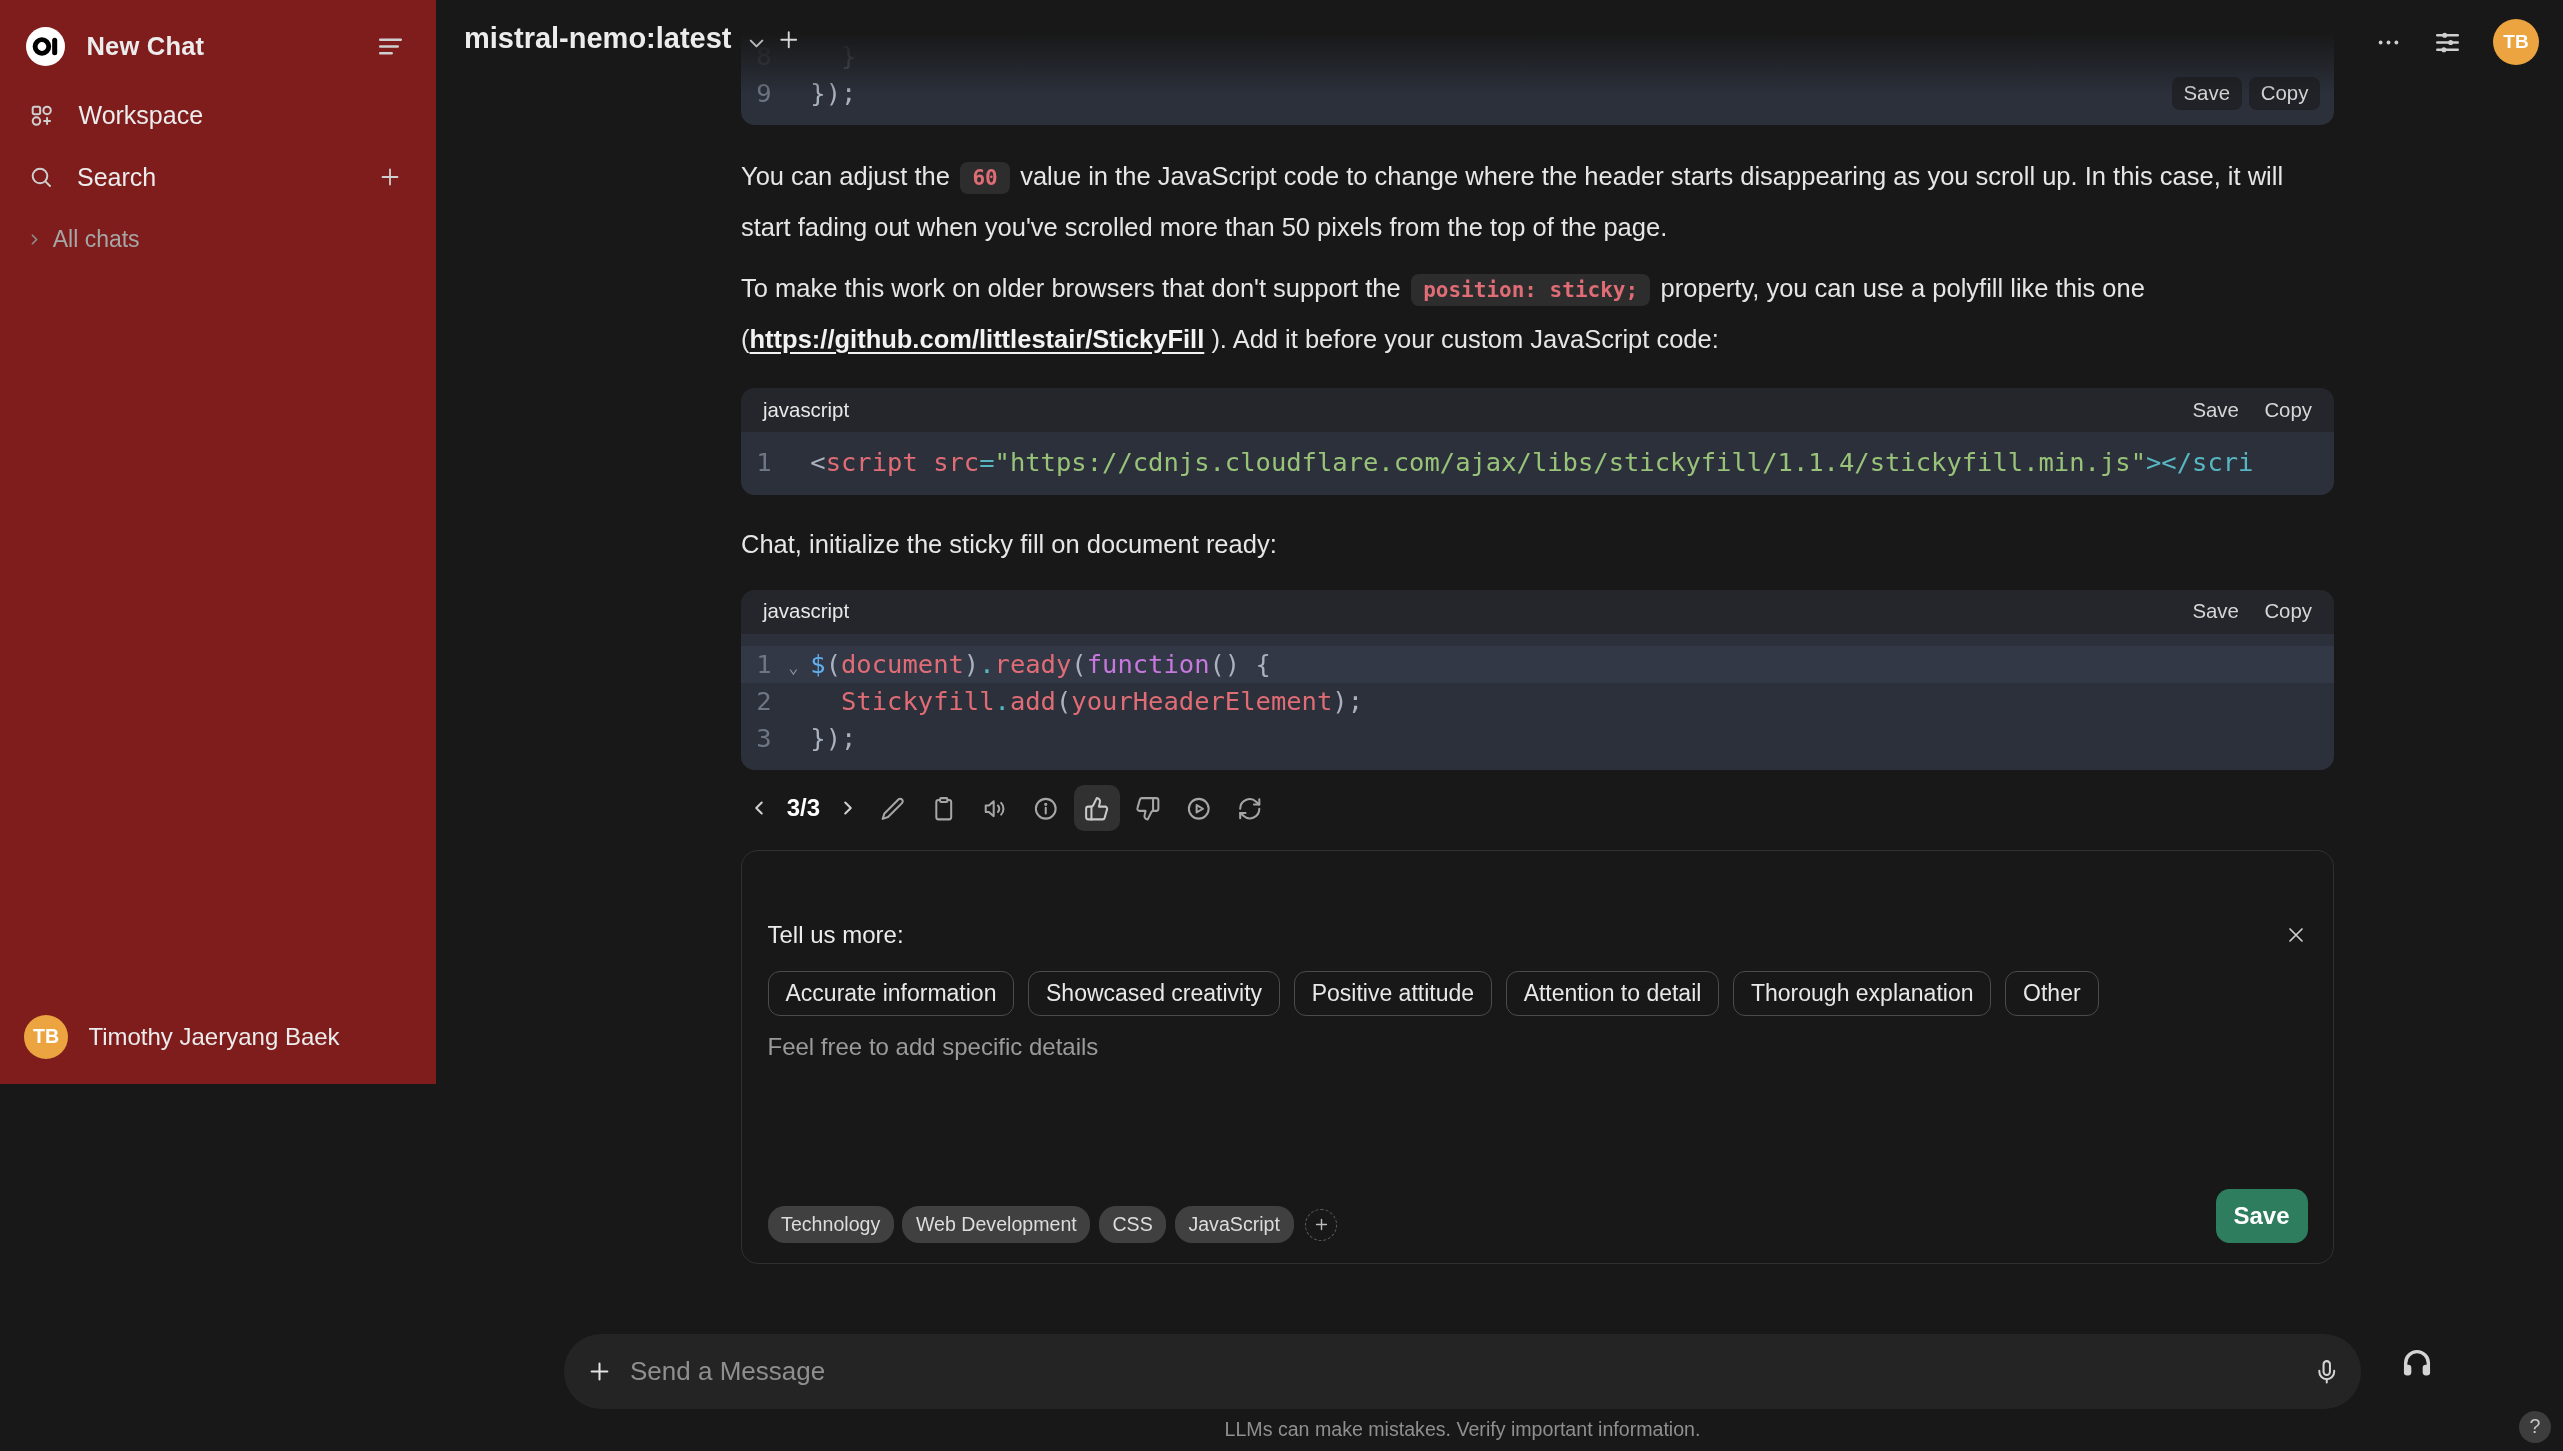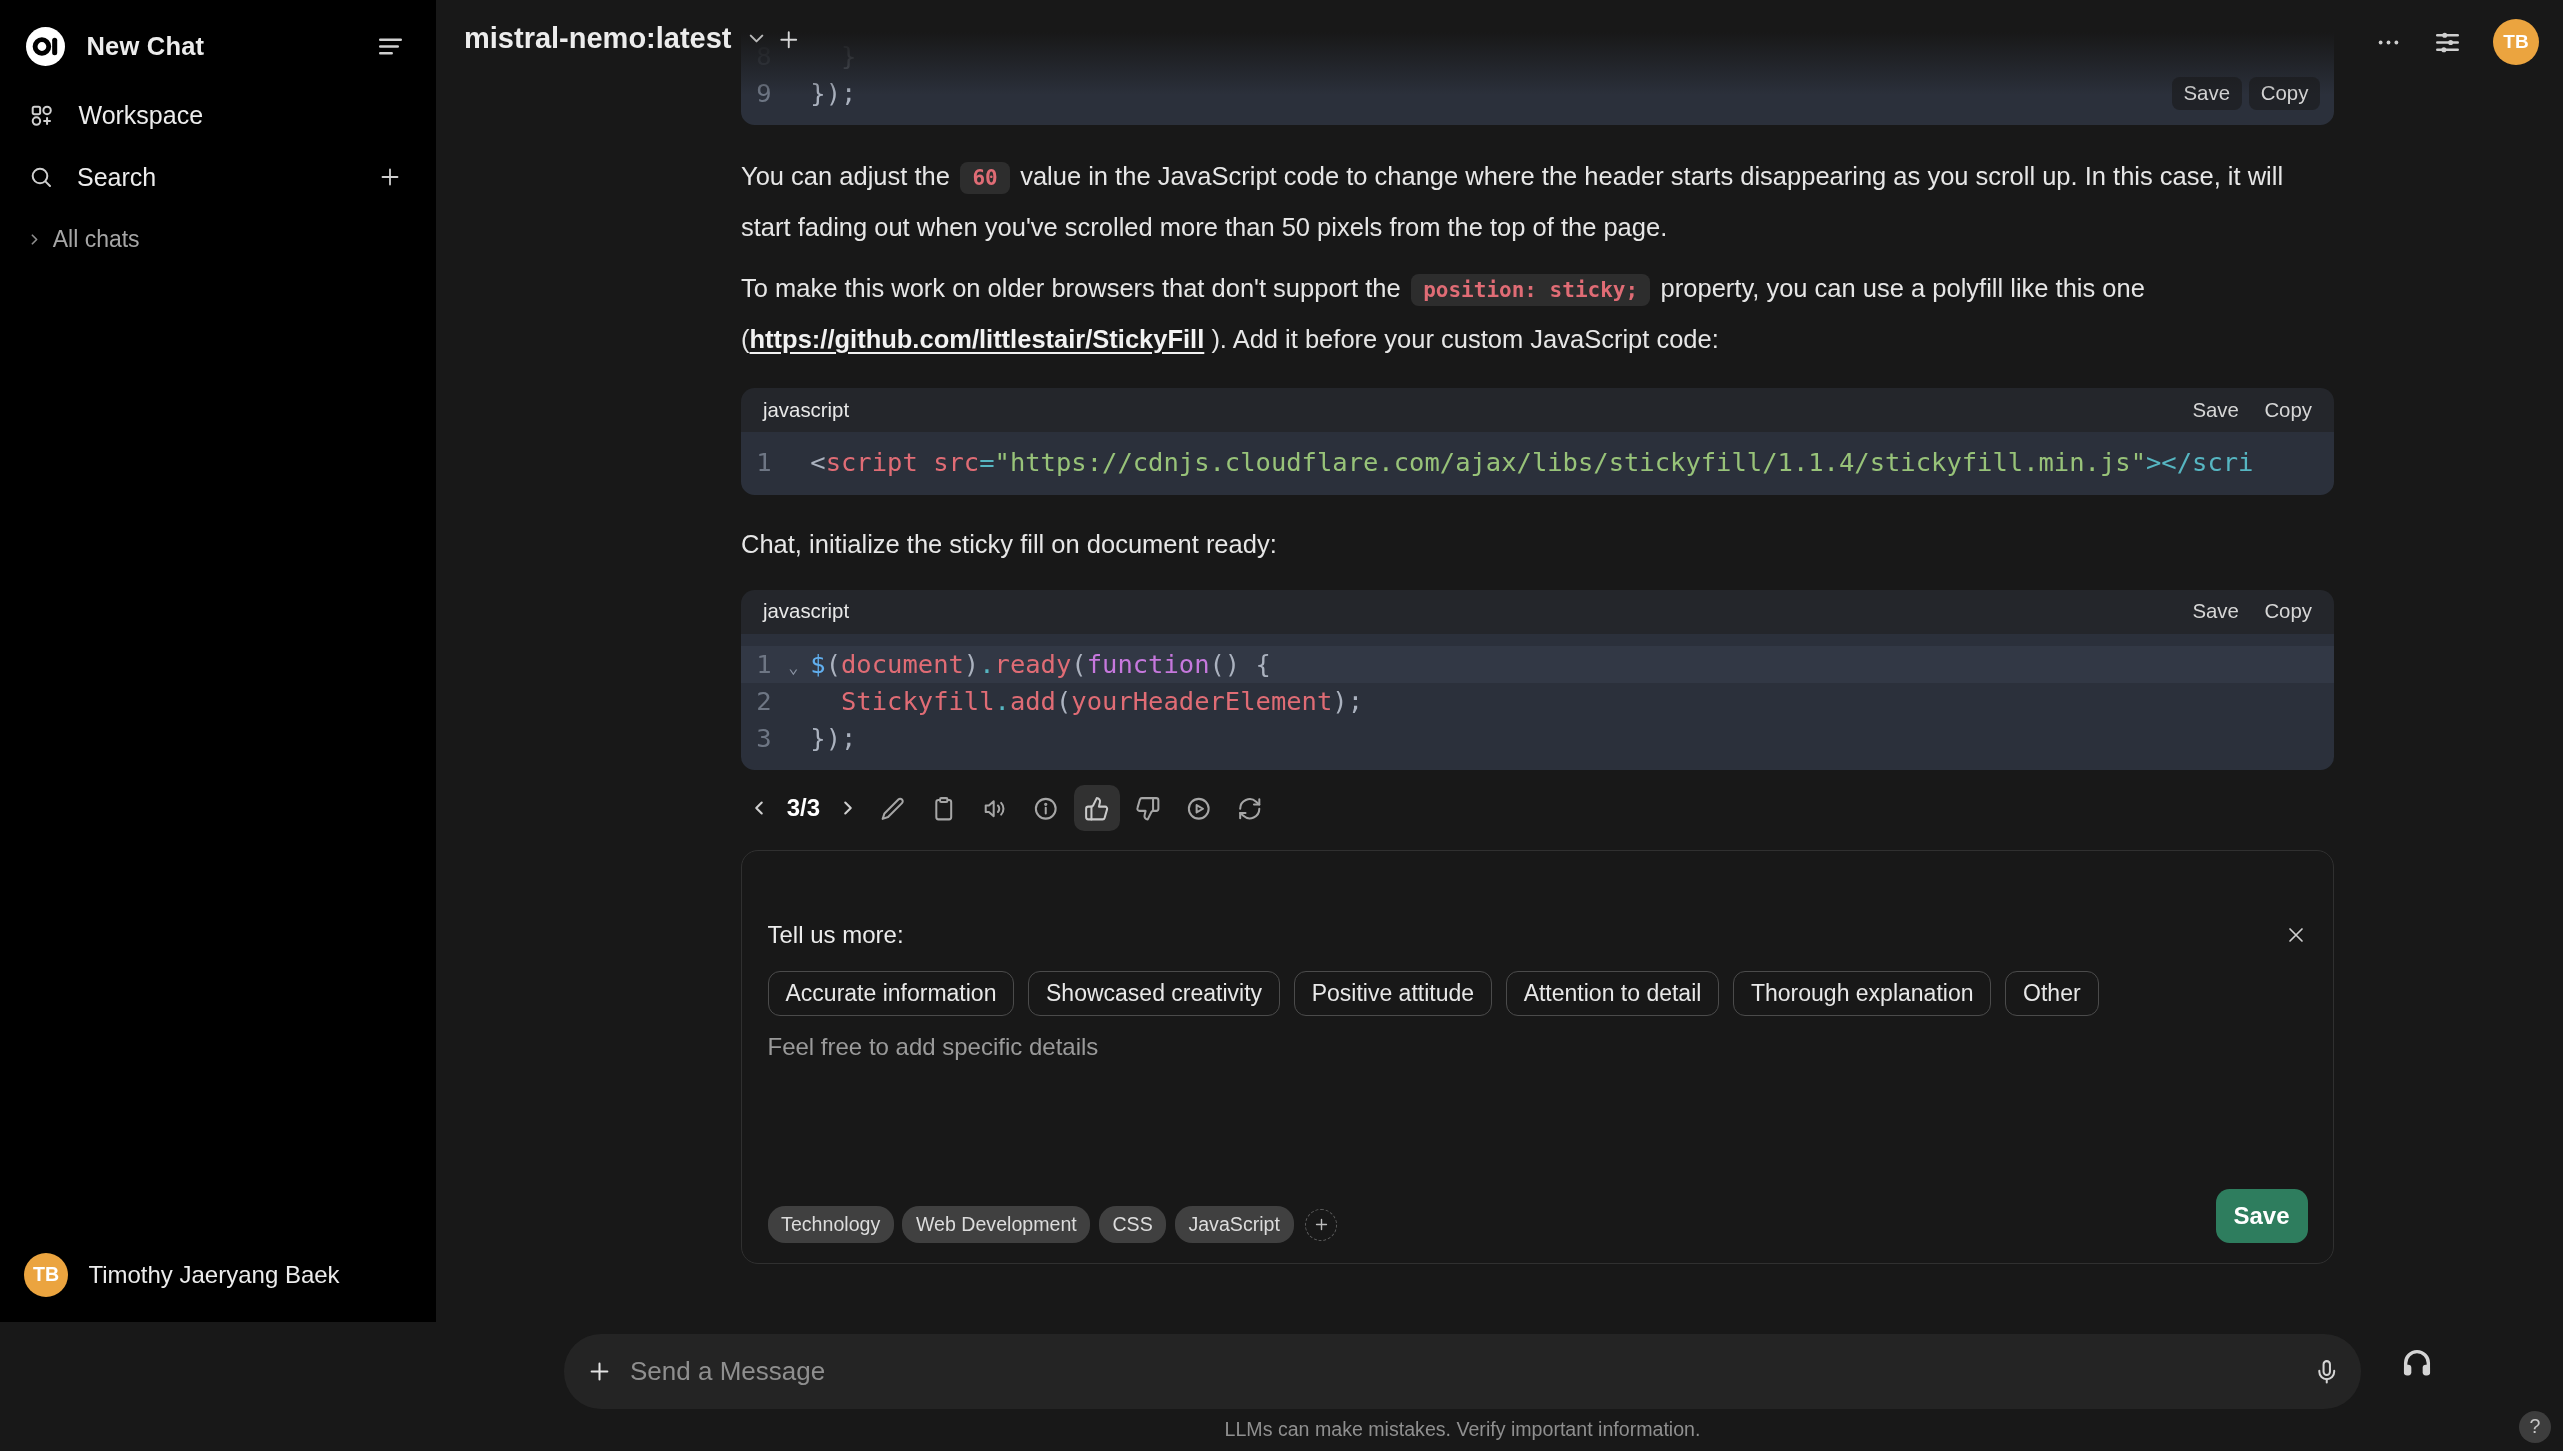--- a/index.html
+++ b/index.html
@@ -4,43 +4,43 @@
 <style>
   * { box-sizing: border-box; margin: 0; padding: 0; }
   html,body { width:2563px; height:1452px; overflow:hidden; }
   body {
     font-family: "Liberation Sans", sans-serif;
     background:#181818; color:#ececec;
     position:relative;
   }
   
   .sidebar {
-    position:absolute; left:0; top:0; width:436px; height:1322px;
-    background:#000000; z-index:20;
+    position:absolute; left:0; top:0; width:436px; height:1084px;
+    background:#7f1d1d; z-index:20;
   }
   .sb-top { margin:25.5px 0 0 0; padding:0 31px 0 25.5px; display:flex; align-items:center; height:41px; }
   .brand { display:flex; align-items:center; gap:22px; background:none; border:none; color:#ececec; cursor:pointer; }
   .logo { width:39px; height:39px; display:block; }
   .brand-label { font-size:25.5px; font-weight:700; letter-spacing:0.2px; }
   .sb-spacer { flex:1; }
   .icon-btn { background:none; border:none; color:#cfcfcf; cursor:pointer; display:flex; align-items:center; justify-content:center; }
   .sb-item { margin:31px 34px 0 29px; height:36px; display:flex; align-items:center; gap:24px; font-size:25px; font-weight:500; color:#ececec; cursor:pointer; }
   .sb-item + .sb-item { margin-top:25.5px; }
   .sb-item .grow { flex:1; }
   .sb-folder { margin:29px 34px 0 25.5px; height:31px; display:flex; align-items:center; gap:10.2px; font-size:23px; color:#a6a6a6; cursor:pointer; }
   .sb-user { position:absolute; left:24px; bottom:25.5px; display:flex; align-items:center; gap:20.4px; cursor:pointer; }
   .avatar { border-radius:50%; background:#eba43f; color:#fff; display:flex; align-items:center; justify-content:center; font-weight:600; }
   .sb-user .avatar { width:44px; height:44px; font-size:19.6px; }
   .sb-user .uname { font-size:24px; font-weight:500; }
   
   .main { position:absolute; left:436px; top:0; width:2127px; height:1452px; background:#181818; }
   .content { position:absolute; left:305px; top:0; width:1593px; }
   .top-scrim { position:absolute; left:0; top:0; width:100%; height:95px; background:linear-gradient(180deg,#181818 34%, rgba(24,24,24,0) 100%); z-index:5; pointer-events:none; }
   .topbar { position:absolute; left:0; top:0; width:100%; height:102px; z-index:6; }
-  .model-sel { position:absolute; left:28px; top:22px; display:flex; align-items:center; gap:13.6px; cursor:pointer; }
+  .model-sel { position:absolute; left:28px; top:22px; display:flex; align-items:flex-end; gap:13.6px; cursor:pointer; }
   .model-name { font-size:29px; font-weight:600; color:#ececec; }
   .model-plus { position:absolute; left:340px; top:27px; color:#d6d6d6; }
   .top-right { position:absolute; right:24px; top:19px; display:flex; align-items:center; gap:31px; }
   .top-right .avatar { width:46px; height:46px; font-size:19px; cursor:pointer; }
   
   .para { font-size:25.5px; line-height:49px; color:#e6e6e6; margin-top:12px; }
   .para.first { margin-top:27px; }
   .inline-code {
     font-family:"DejaVu Sans Mono","Liberation Mono",monospace;
     font-size:21px; color:#e06c75; background:#2d2d2d;

